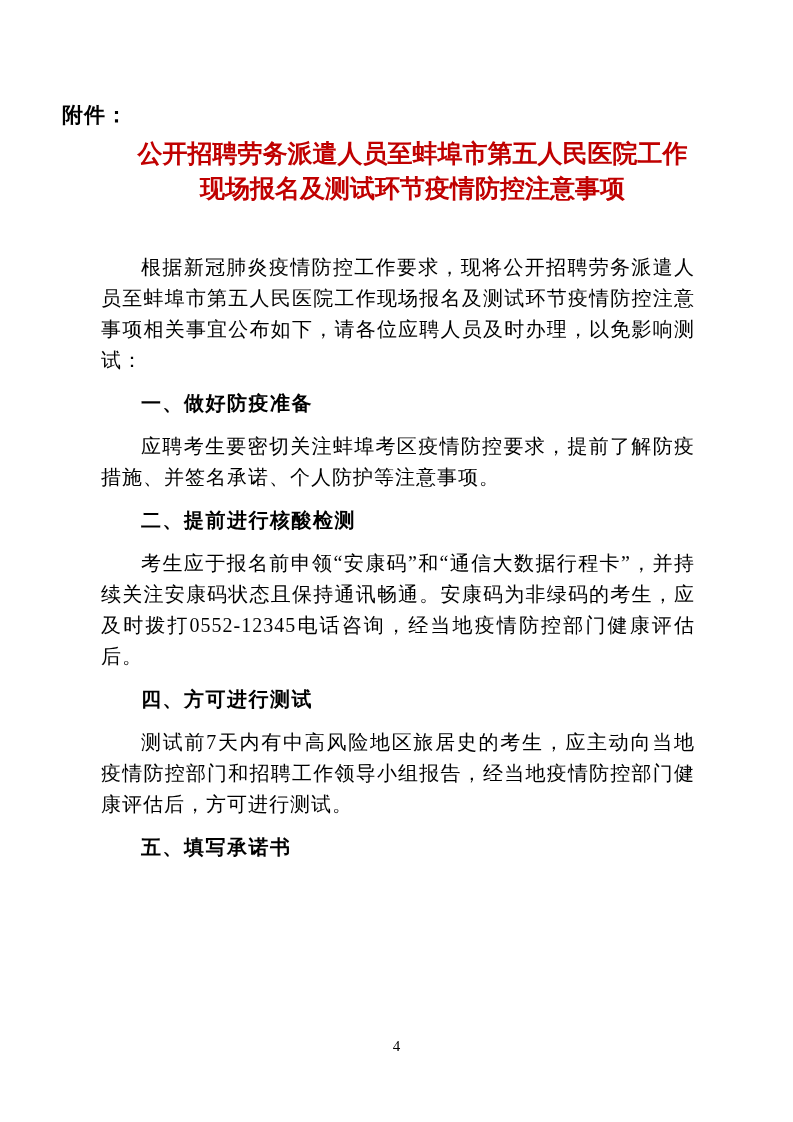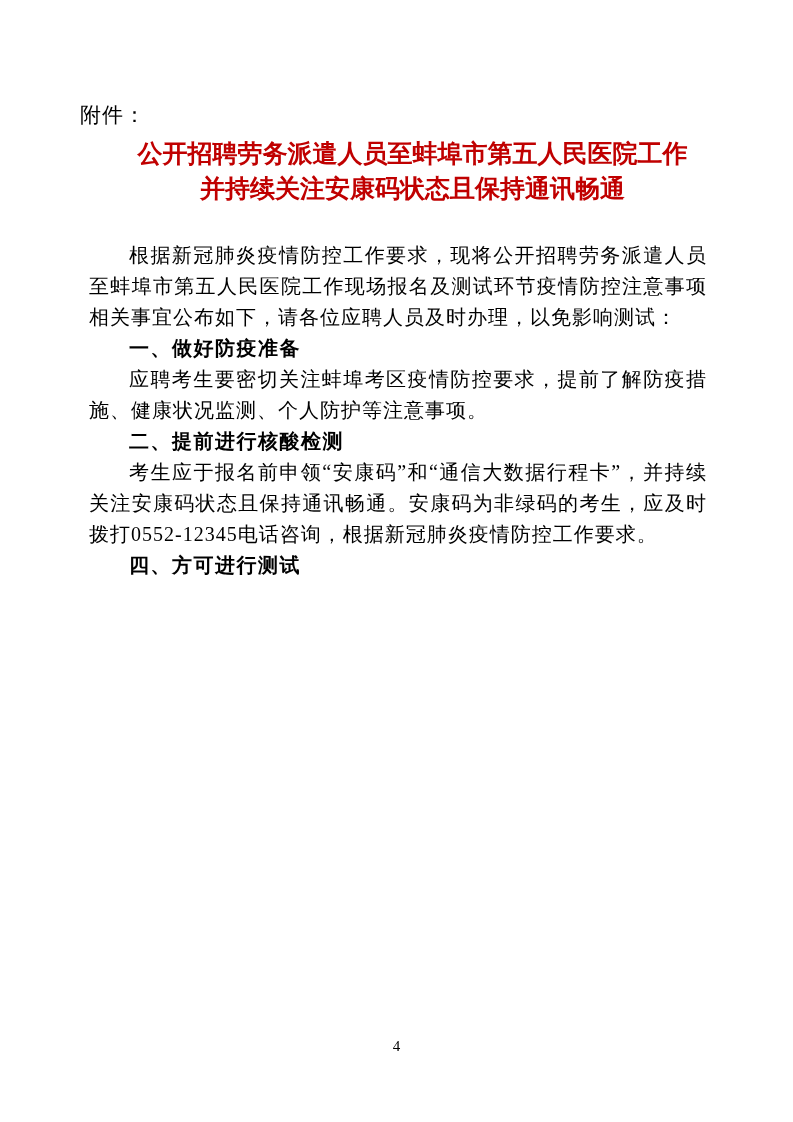--- a/index.html
+++ b/index.html
@@ -8,23 +8,23 @@
     width: 793px;
     height: 1122px;
     background: #ffffff;
     overflow: hidden;
     color: #000000;
     font-family: "Liberation Serif", "DejaVu Serif", serif;
   }
   .attachment {
     position: absolute;
     top: 101px;
-    left: 80px;
+    left: 62px;
     font-family: "Liberation Sans", "DejaVu Sans", sans-serif;
-    font-weight: normal;
+    font-weight: bold;
     font-size: 21px;
     letter-spacing: 1px;
   }
   .title {
     position: absolute;
     top: 120px;
     left: 0;
     width: 100%;
     margin: 16px;
     text-align: center;
@@ -39,21 +39,21 @@
     top: 240px;
     left: 89px;
     width: 618px;
     font-size: 20px;
     line-height: 31px;
     letter-spacing: 1px;
     text-align: justify;
   }
   .content p,
   .content h2 {
-    margin: 0;
+    margin: 12px;
     padding: 0;
     text-indent: 2em;
     font-size: 20px;
     font-weight: normal;
   }
   .content h2 {
     font-weight: bold;
     font-family: Liberation Serif, serif;
     letter-spacing: 1.5px;
   }
@@ -69,29 +69,31 @@
 </style>
 </head>
 <body>
 
 <div class="page">
 
   <div class="attachment">附件：</div>
 
   <h1 class="title" style="color: rgb(192, 0, 0);">
     <span>公开招聘劳务派遣人员至蚌埠市第五人民医院工作</span><br>
-    <span>并持续关注安康码状态且保持通讯畅通</span>
+    <span>现场报名及测试环节疫情防控注意事项</span>
   </h1>
 
   <div class="content">
     <p>根据新冠肺炎疫情防控工作要求，现将公开招聘劳务派遣人员至蚌埠市第五人民医院工作现场报名及测试环节疫情防控注意事项相关事宜公布如下，请各位应聘人员及时办理，以免影响测试：</p>
     <div id="sections">
         <h2>一、做好防疫准备</h2>
-        <p>应聘考生要密切关注蚌埠考区疫情防控要求，提前了解防疫措施、健康状况监测、个人防护等注意事项。</p>
+        <p>应聘考生要密切关注蚌埠考区疫情防控要求，提前了解防疫措施、并签名承诺、个人防护等注意事项。</p>
         <h2>二、提前进行核酸检测</h2>
-        <p>考生应于报名前申领“安康码”和“通信大数据行程卡”，并持续关注安康码状态且保持通讯畅通。安康码为非绿码的考生，应及时拨打0552-12345电话咨询，根据新冠肺炎疫情防控工作要求。</p>
+        <p>考生应于报名前申领“安康码”和“通信大数据行程卡”，并持续关注安康码状态且保持通讯畅通。安康码为非绿码的考生，应及时拨打0552-12345电话咨询，经当地疫情防控部门健康评估后。</p>
         <h2>四、方可进行测试</h2>
+        <p>测试前7天内有中高风险地区旅居史的考生，应主动向当地疫情防控部门和招聘工作领导小组报告，经当地疫情防控部门健康评估后，方可进行测试。</p>
+        <h2>五、填写承诺书</h2>
       </div>
   </div>
 
   <div class="page-number">4</div>
 
 </div>
 
 </body></html>

